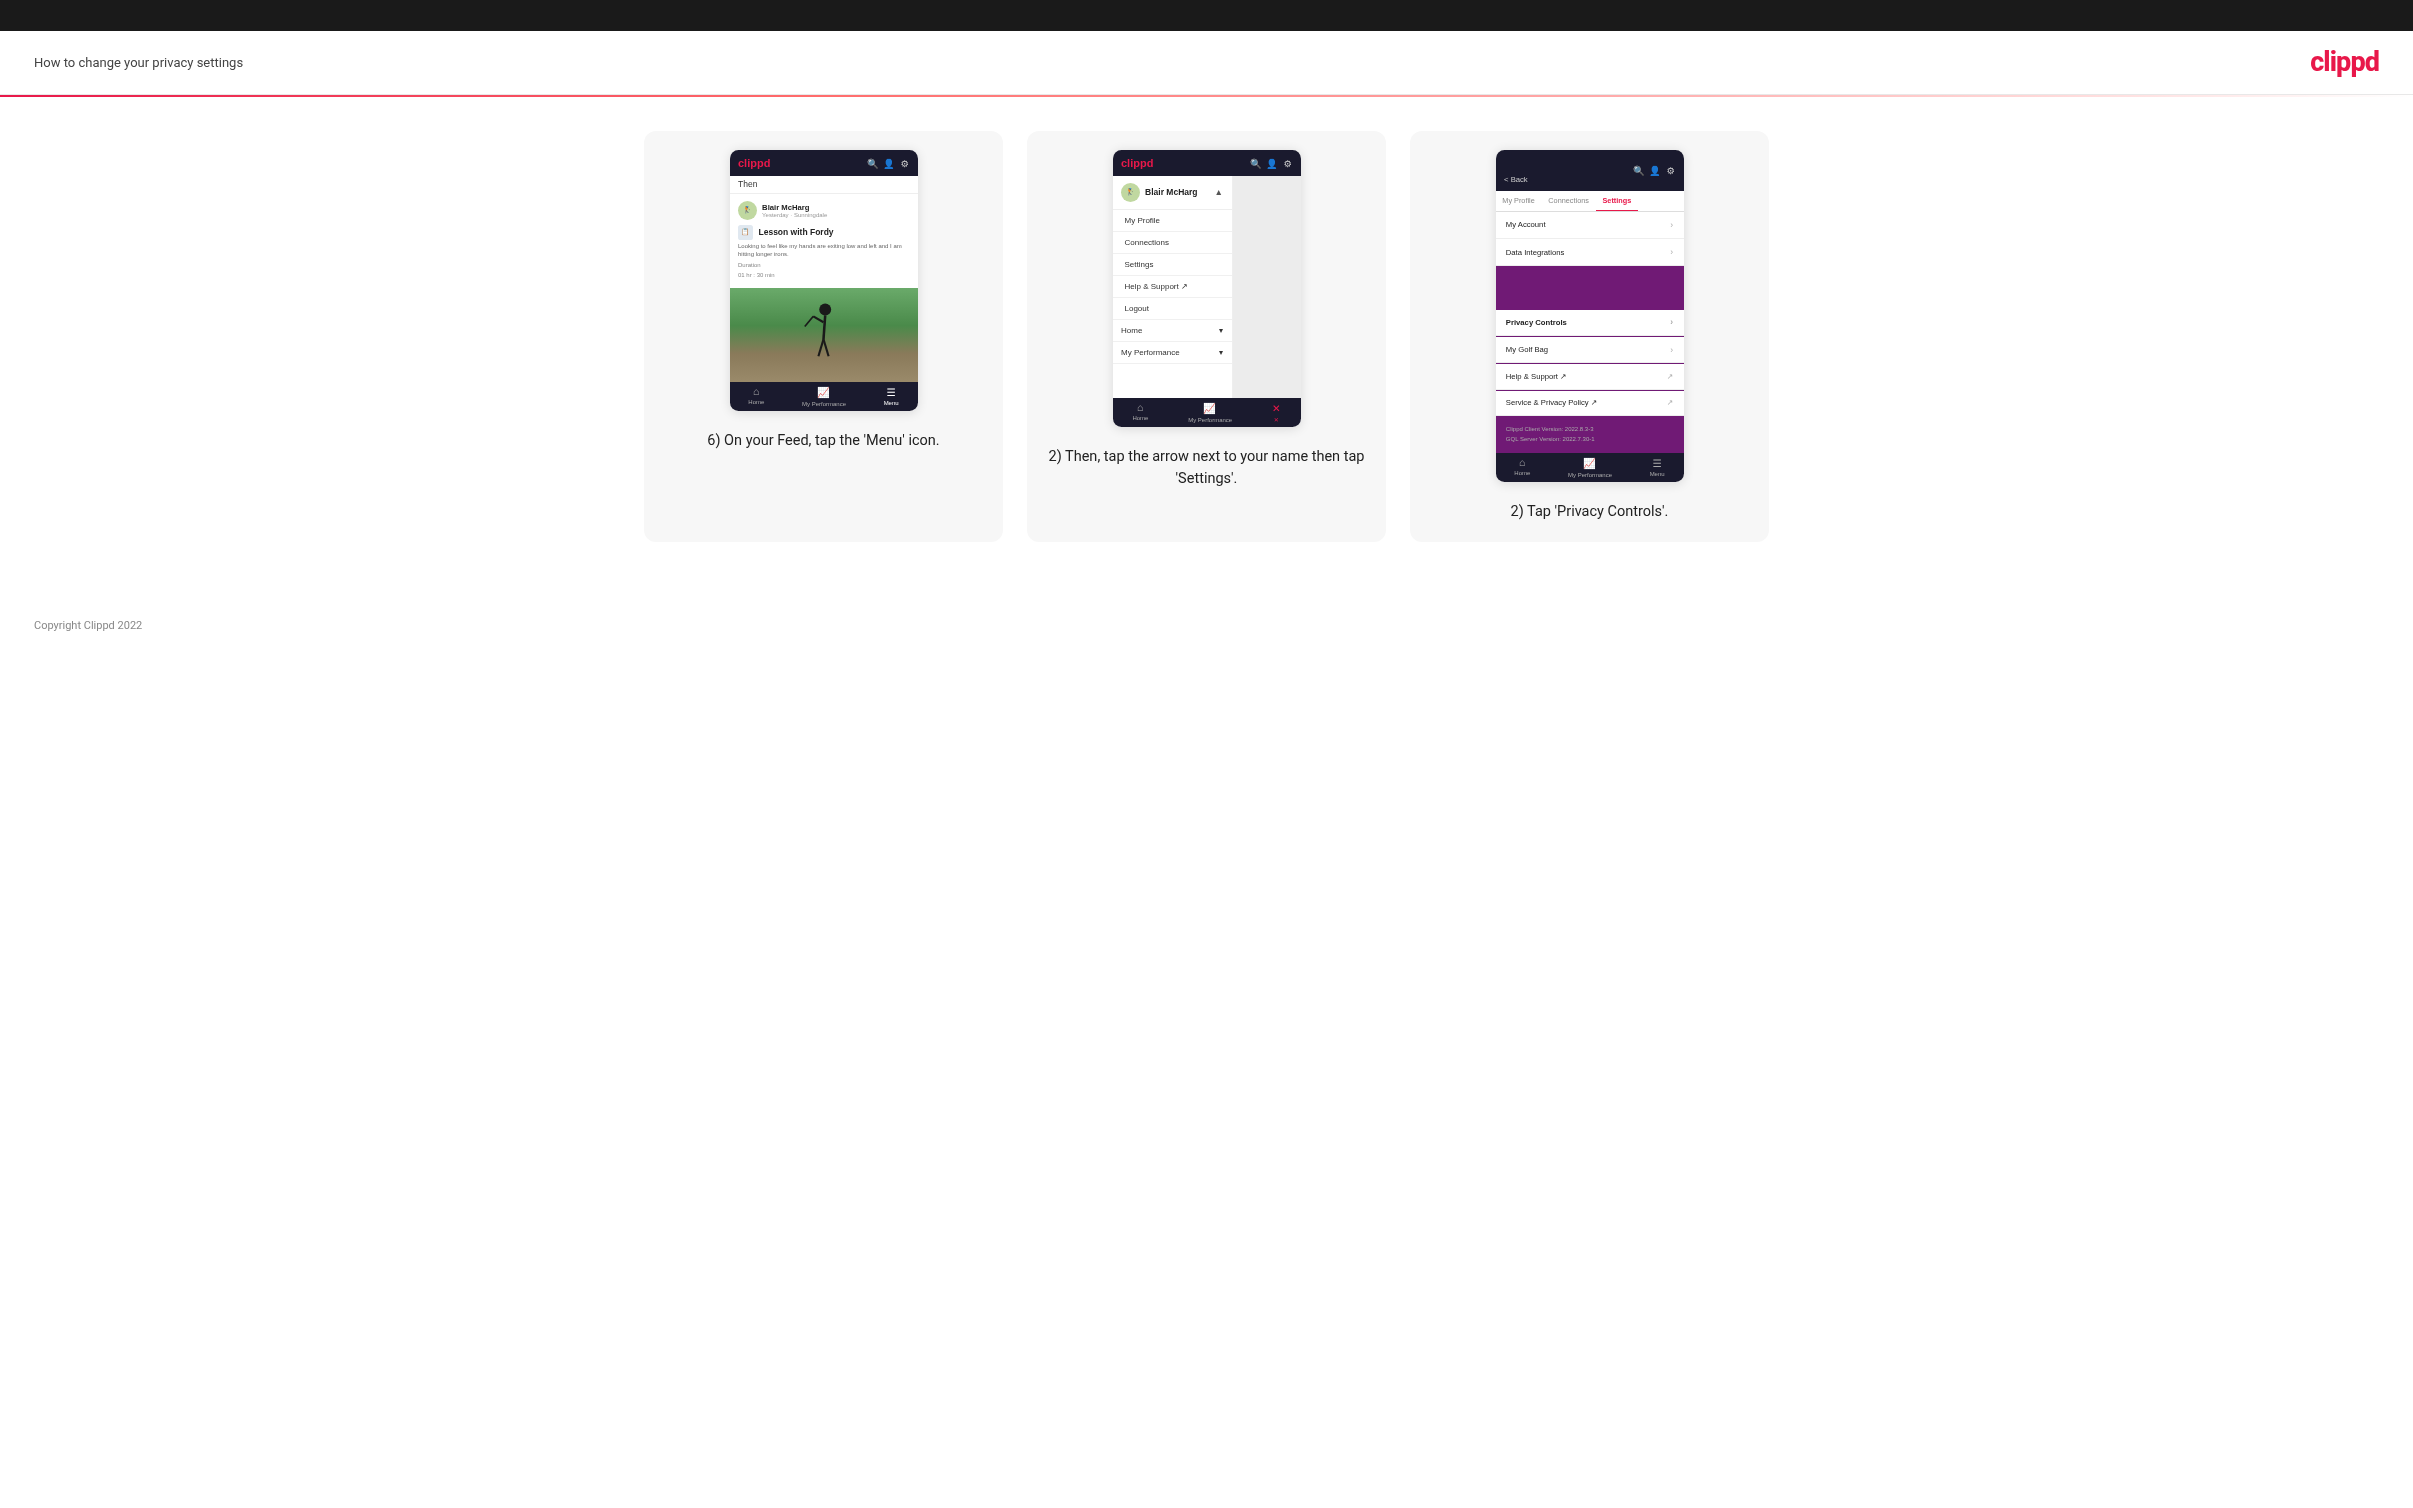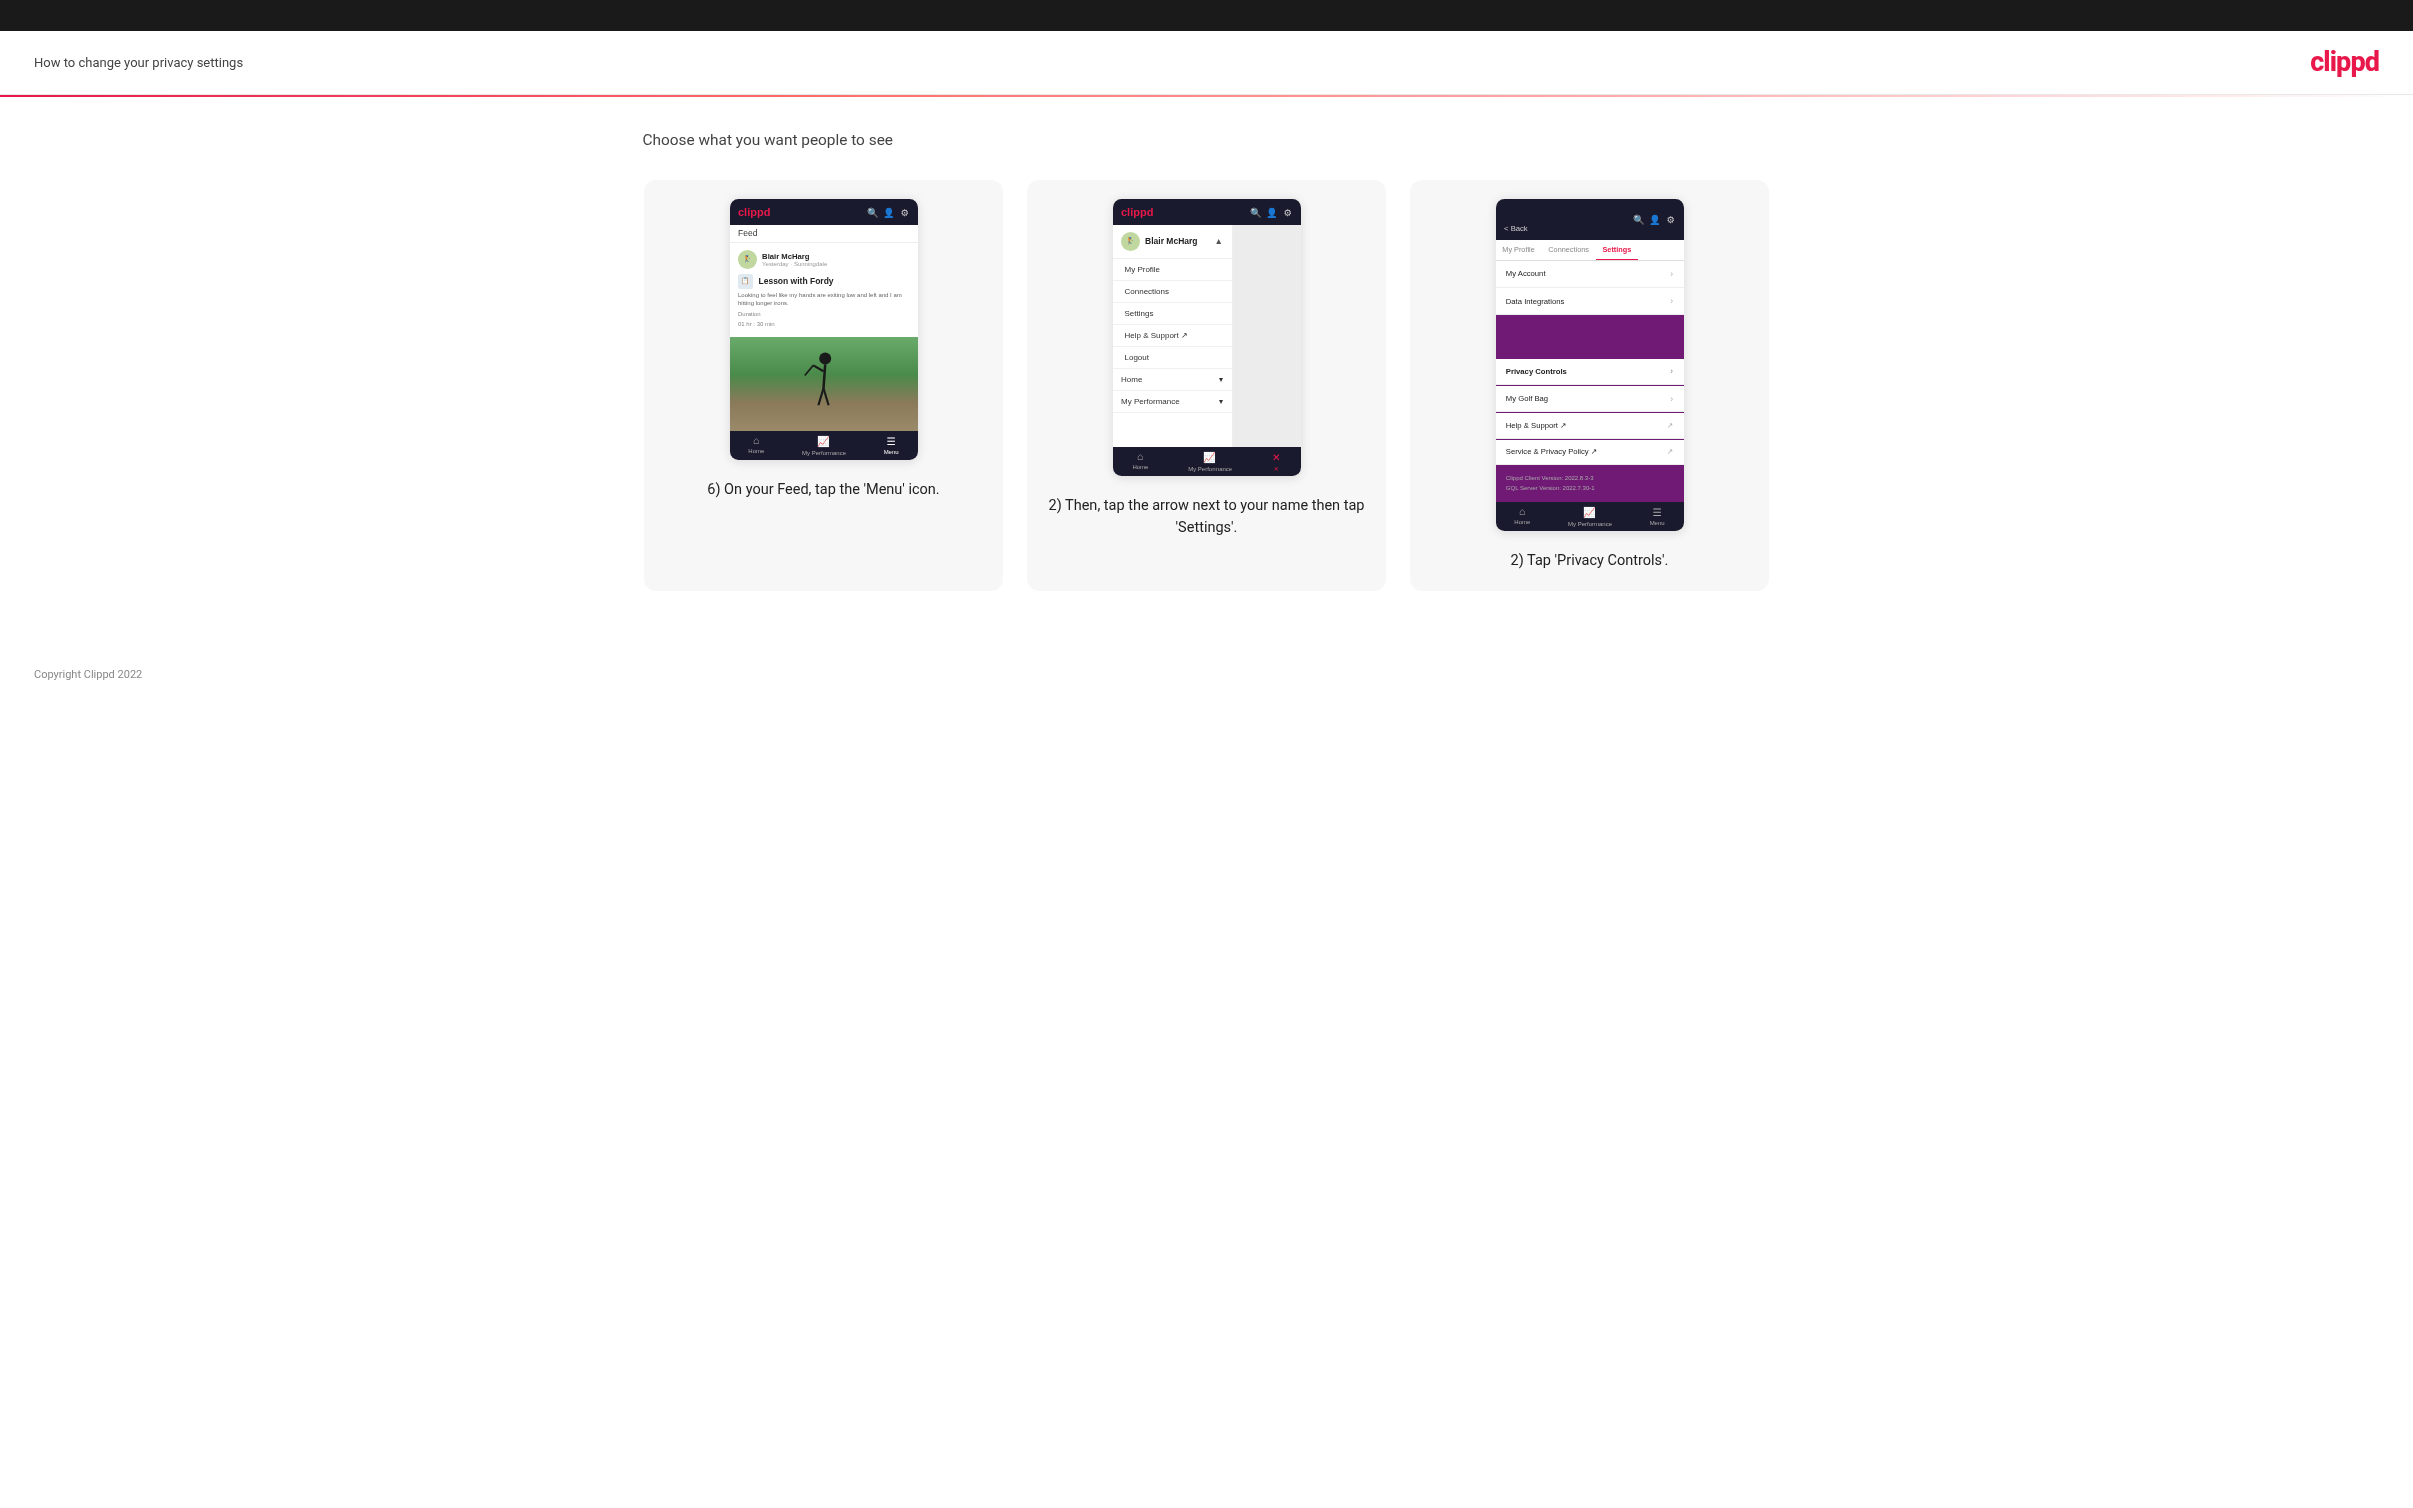--- a/index.html
+++ b/index.html
@@ -370,39 +370,38 @@
 
 <div class="top-bar"></div>
 
 <div class="header">
   <span class="header-title">How to change your privacy settings</span>
   <span class="logo">clippd</span>
 </div>
 <div class="header-divider"></div>
 
 <div class="main">
-  <p class="page-subheading">Choose what you want people to see</p>
 
   <div class="steps-container">
 
     <div class="step-card">
 
       <div class="phone-screen">
 
         <div class="phone1-header">
           <span class="phone1-logo">clippd</span>
           <div class="phone1-icons">
             <span>🔍</span>
             <span>👤</span>
             <span>⚙</span>
           </div>
         </div>
 
         <div class="phone1-feed-tab">
-          <span>Feed</span>
+          <span>Then</span>
         </div>
 
         <div class="phone1-post">
           <div class="phone1-avatar-row">
             <div class="phone1-avatar">🏌</div>
             <div>
               <div class="phone1-name">Blair McHarg</div>
               <div class="phone1-sub">Yesterday · Sunningdale</div>
             </div>
           </div>

